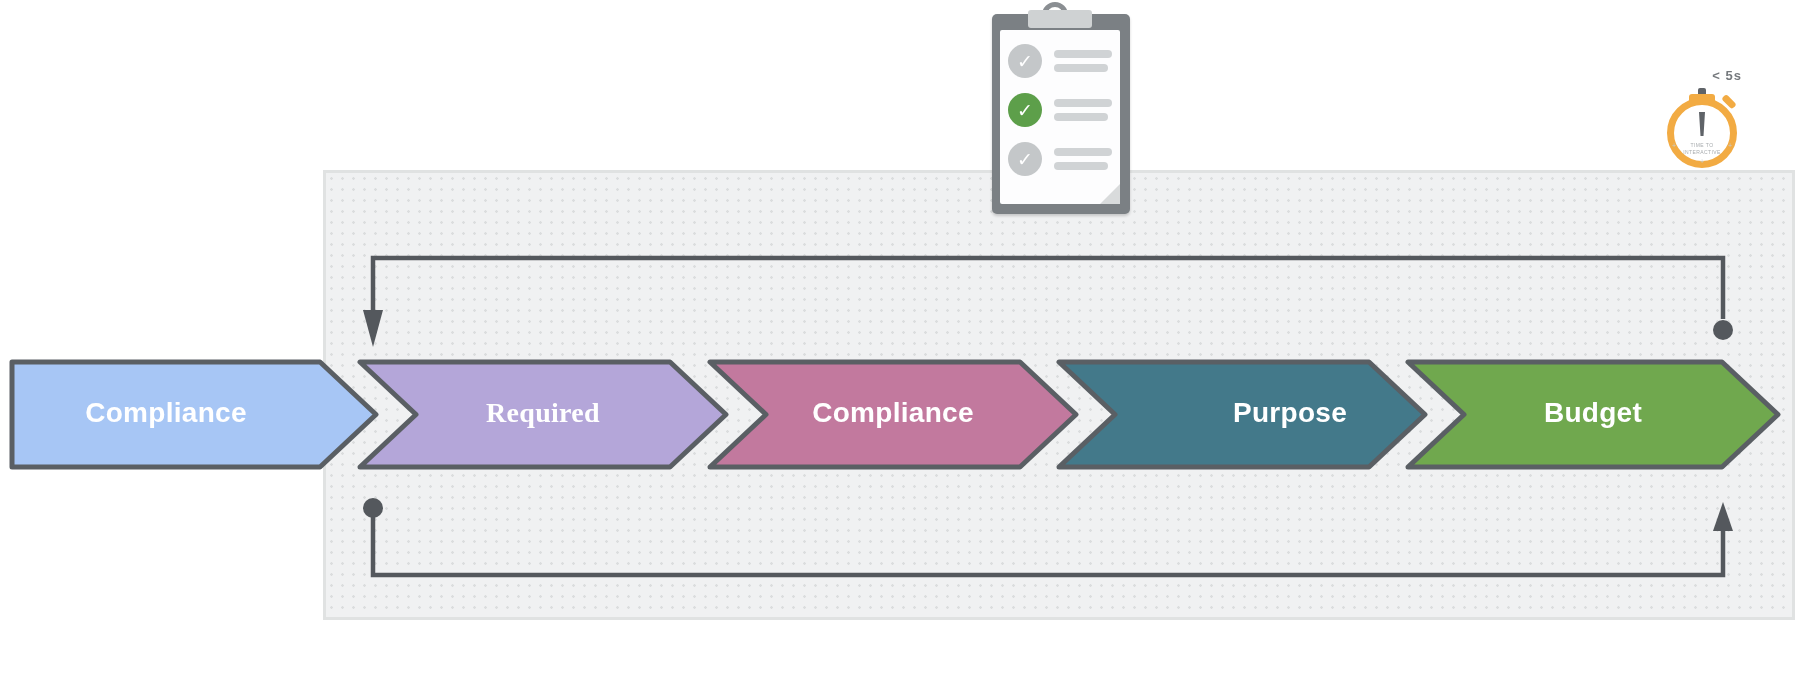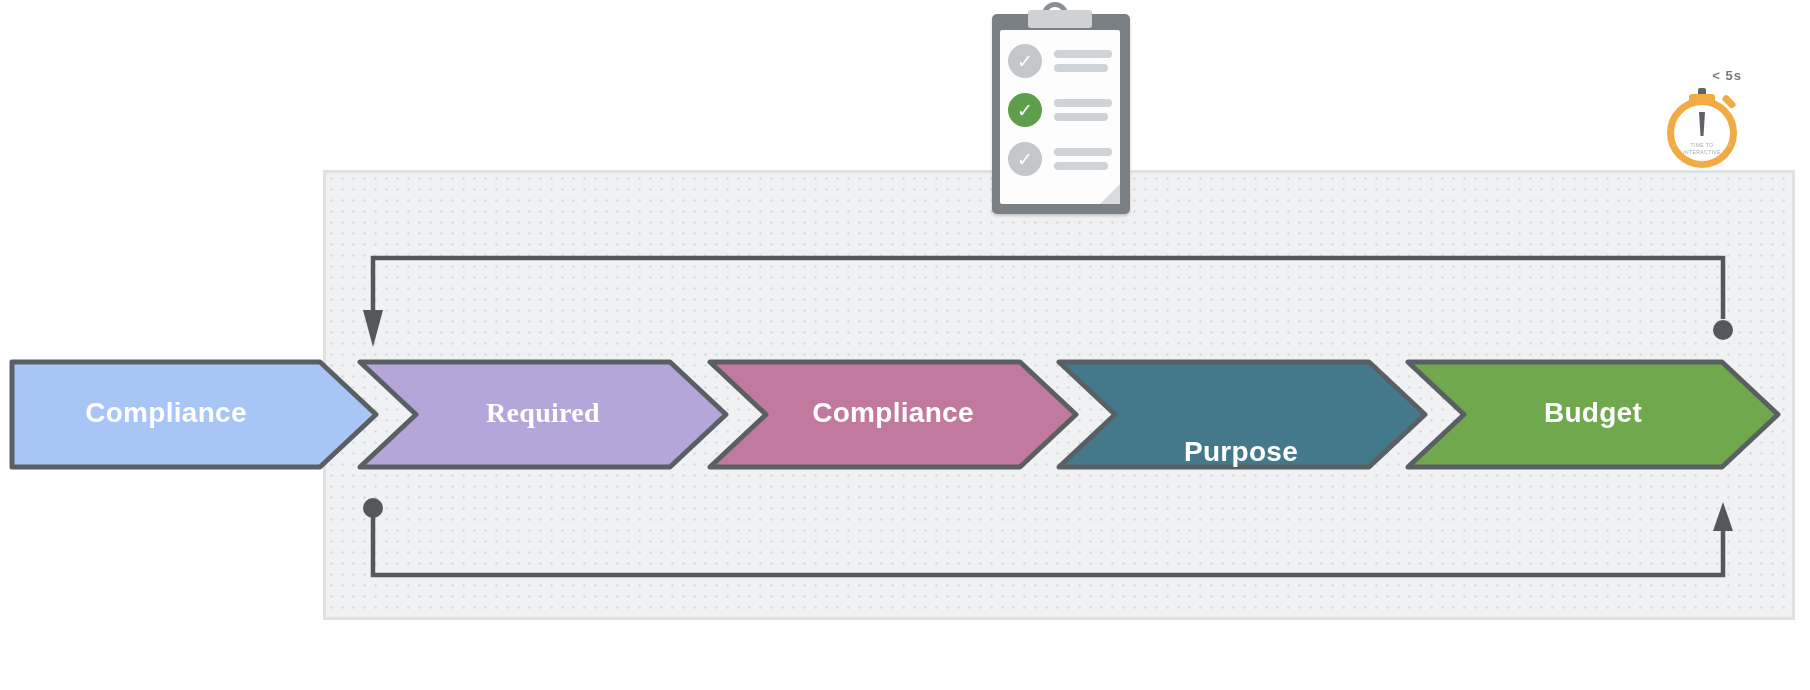--- a/index.html
+++ b/index.html
@@ -110,21 +110,21 @@
         <polygon points="710,362 1020,362 1076,414.5 1020,467 710,467 766,414.5" fill="#C2799E" class="stage-shape"></polygon>
         <polygon points="1059,362 1369,362 1425,414.5 1369,467 1059,467 1115,414.5" fill="#43798A" class="stage-shape"></polygon>
         <polygon points="1408,362 1722,362 1778,414.5 1722,467 1408,467 1464,414.5" fill="#70A84E" class="stage-shape"></polygon>
       </g>
   </svg>
 
   <div id="stage-labels">
       <div class="stage-label" style="left: 16px; text-align: center;">Compliance</div>
       <div class="stage-label" style="left: 393px; font-family: Liberation Serif, serif;">Required</div>
       <div class="stage-label" style="left: 743px;">Compliance</div>
-      <div class="stage-label" style="left: 1091px; margin-top: 39px;">Purpose</div>
+      <div class="stage-label" style="left: 1140px;">Purpose</div>
       <div class="stage-label" style="left: 1443px;">Budget</div>
     </div>
 
   <div class="tti-value">&lt; 5s</div>
 
   <div class="clipboard">
     <div class="clip-board"></div>
     <div class="clip-ring"></div>
     <div class="clip-top"></div>
     <div class="clip-paper">

